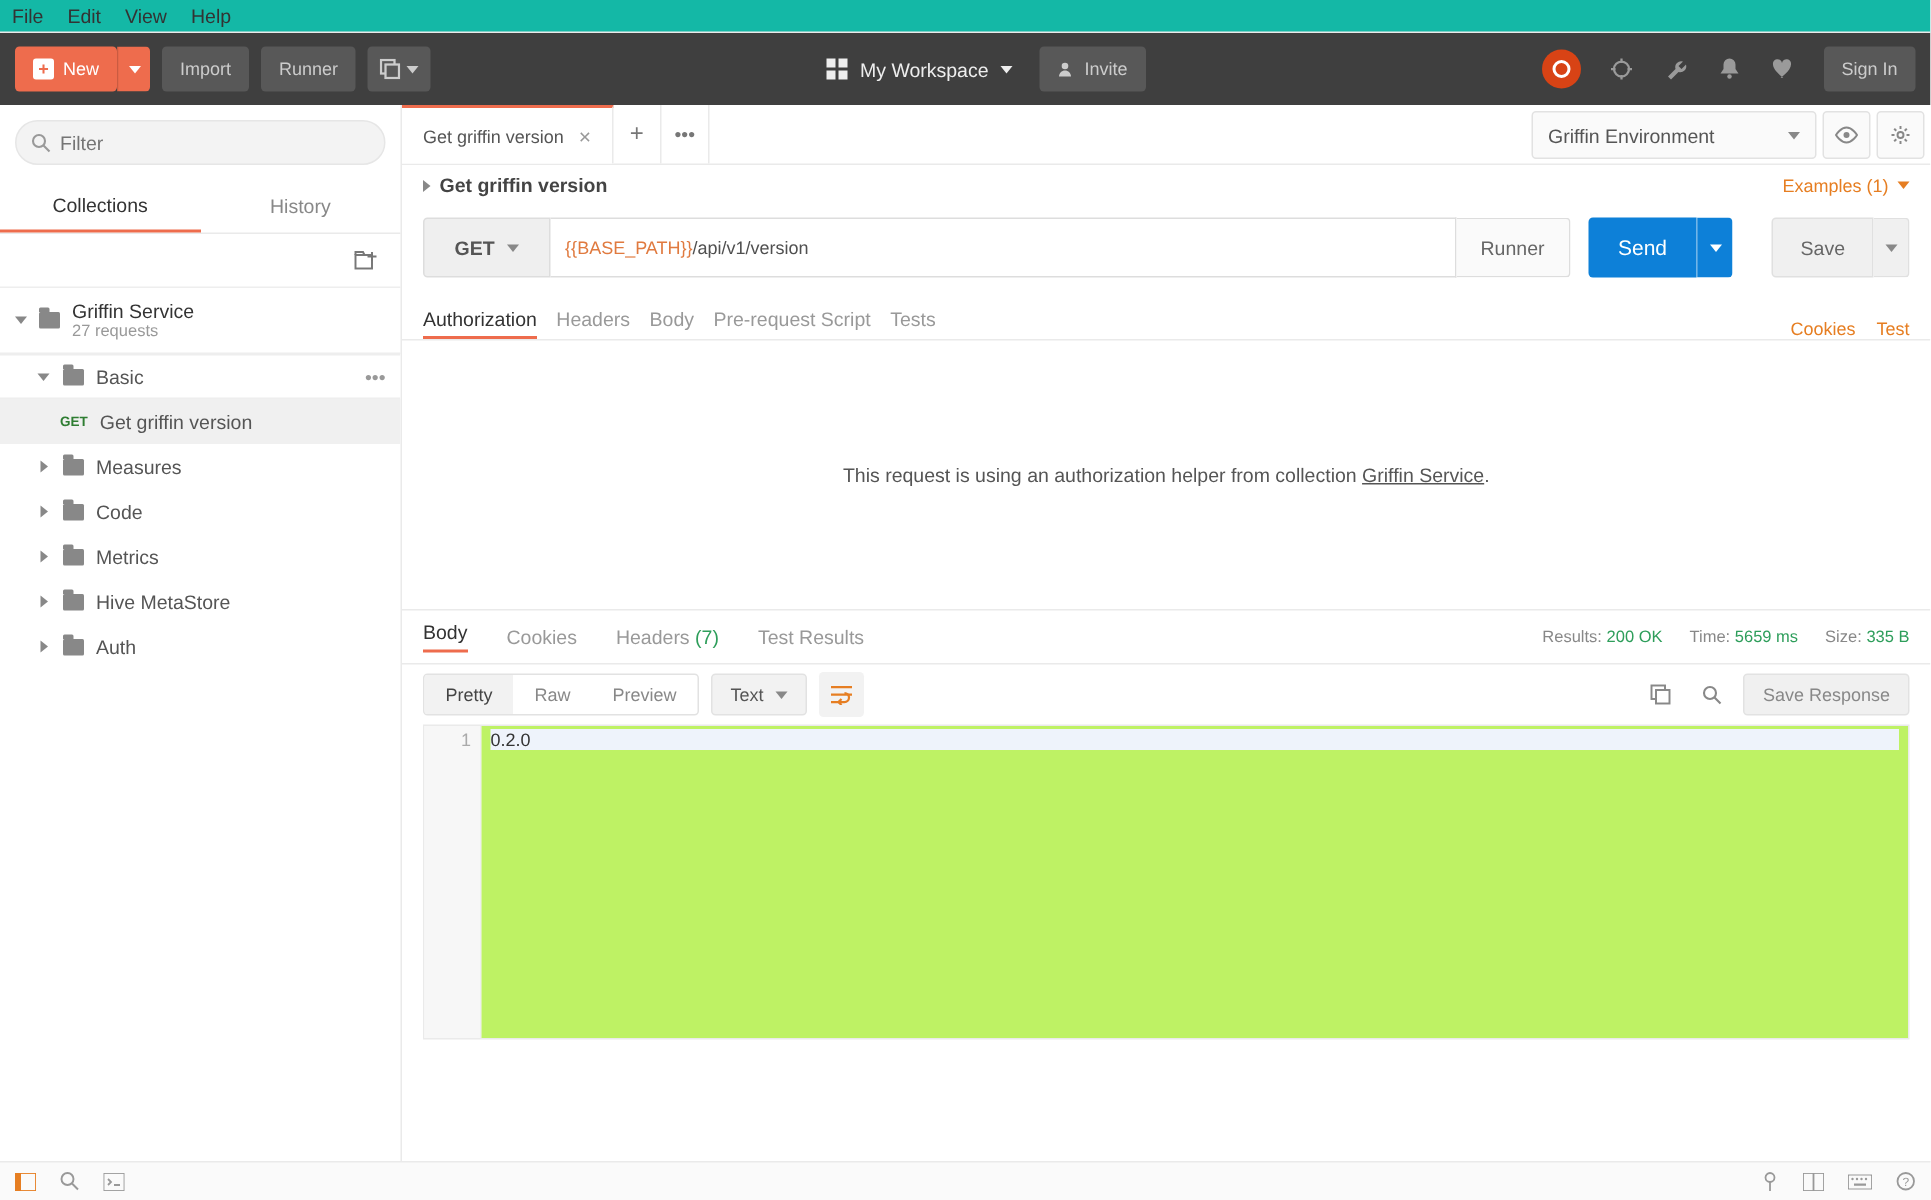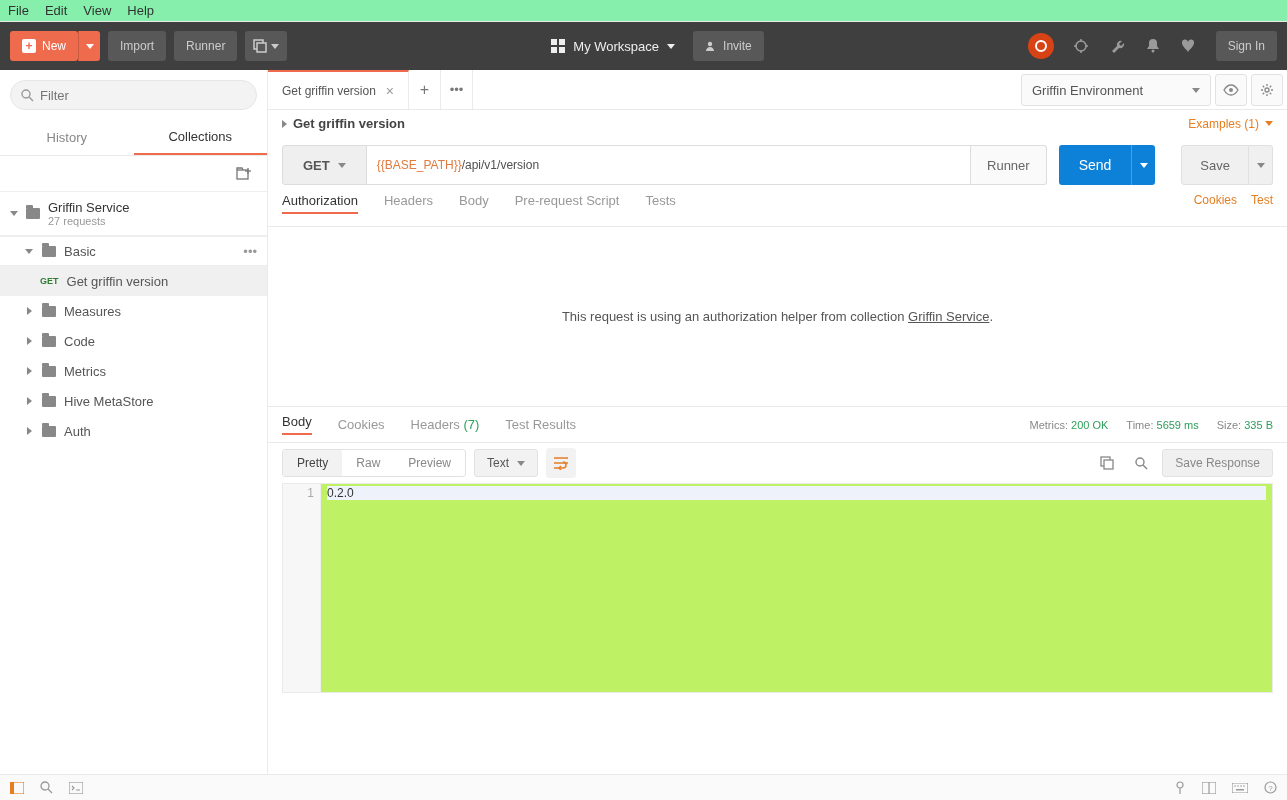--- a/index.html
+++ b/index.html
@@ -1,17 +1,17 @@
 <!DOCTYPE html>
 <html><head>
 <meta charset="utf-8">
 <style>
 * { margin:0; padding:0; box-sizing:border-box; font-family:-apple-system,BlinkMacSystemFont,"Segoe UI",Helvetica,Arial,sans-serif; }
 body { font-size:13px; color:#505050; background:#fff; width:1287px; height:800px; overflow:hidden; }
-.menubar { height:22px; display:flex; align-items:center; padding:0 8px; gap:16px; background:#86efac; border-bottom:1px solid #eaeaea; }
+.menubar { height:22px; display:flex; align-items:center; padding:0 8px; gap:16px; background:#14b8a6; border-bottom:1px solid #eaeaea; }
 .menubar span { font-size:13px; color:#333; cursor:default; }
 .toolbar { height:48px; background:#3f3f3f; display:flex; align-items:center; padding:0 10px; gap:8px; }
 .btn { display:inline-flex; align-items:center; justify-content:center; height:30px; padding:0 12px; border-radius:3px; font-size:12px; cursor:pointer; border:none; }
 .btn-orange { background:#ee6c4d; color:#fff; }
 .btn-orange-caret { background:#ee6c4d; color:#fff; width:22px; padding:0; border-left:1px solid rgba(0,0,0,.15); margin-left:-8px; border-radius:0 3px 3px 0;}
 .btn-grey { background:#585858; color:#ccc; }
 .toolbar .spacer { flex:1; }
 .workspace { display:flex; align-items:center; gap:8px; color:#eee; font-size:13px; }
 .grid-icon{width:14px;height:14px;display:grid;grid-template-columns:1fr 1fr;grid-template-rows:1fr 1fr;gap:2px;}
 .grid-icon i{background:#eee;}
@@ -64,21 +64,21 @@
 .urlbar{display:flex;align-items:stretch;padding:8px 14px;gap:0;}
 .method-select{display:flex;align-items:center;gap:8px;background:#efefef;border:1px solid #ddd;padding:0 20px;font-weight:600;color:#555;height:40px;border-radius:3px 0 0 3px;}
 .url-input{flex:1;border:1px solid #ddd;border-left:none;height:40px;display:flex;align-items:center;padding:0 10px;font-family:Menlo,Consolas,monospace;font-size:12px;}
 .url-input .var{color:#e07a3f;}
 .url-input .path{color:#505050;}
 .params-btn{border:1px solid #ddd;border-left:none;height:40px;padding:0 16px;background:#fafafa;display:flex;align-items:center;color:#666;border-radius:0 3px 3px 0;}
 .send-btn{background:#0d80d8;color:#fff;border:none;height:40px;padding:0 20px;margin-left:12px;border-radius:3px 0 0 3px;font-size:14px;cursor:pointer;display:flex;align-items:center;}
 .send-caret{background:#0d80d8;color:#fff;width:24px;height:40px;display:flex;align-items:center;justify-content:center;border-left:1px solid rgba(255,255,255,.25);border-radius:0 3px 3px 0;cursor:pointer;}
 .save-btn{background:#f0f0f0;color:#666;height:40px;padding:0 18px;margin-left:26px;border:1px solid #e0e0e0;border-radius:3px 0 0 3px;display:flex;align-items:center;cursor:pointer;}
 .save-caret{background:#f0f0f0;color:#888;width:24px;height:40px;display:flex;align-items:center;justify-content:center;border:1px solid #e0e0e0;border-left:none;border-radius:0 3px 3px 0;cursor:pointer;}
-.reqtabs{display:flex;align-items:flex-start;border-bottom:1px solid #eaeaea;height:34px;padding:0 14px;gap:26px;}
+.reqtabs{display:flex;align-items:flex-end;border-bottom:1px solid #eaeaea;height:34px;padding:0 14px;gap:13px;}
 .reqtab{font-size:13px;color:#999;cursor:pointer;padding-bottom:6px;}
 .reqtab.active{color:#333;border-bottom:2px solid #ee6c4d;padding-bottom:4px;}
 .reqtabs .right-links{margin-left:auto;display:flex;gap:14px;}
 .reqtabs .right-links span{color:#e67e22;font-size:12px;cursor:pointer;}
 .auth-pane{display:flex;border-bottom:1px solid #eaeaea;padding:18px 14px;gap:20px;min-height:180px;}
 .auth-left{width:250px;border-right:1px solid #eaeaea;padding-right:14px;}
 .auth-left .lbl{font-size:11px;color:#888;letter-spacing:.3px;}
 .type-select{margin-top:8px;display:flex;align-items:center;justify-content:space-between;background:#efefef;border:1px solid #e2e2e2;height:30px;padding:0 10px;font-size:12px;color:#555;border-radius:3px;cursor:pointer;}
 .auth-note{margin-top:14px;font-size:12px;color:#777;line-height:1.5;}
 .auth-note a{color:#e67e22;text-decoration:none;}
@@ -190,22 +190,22 @@
     <div class="sidebar-search">
       <div class="search-box">
         <svg width="13" height="13" viewBox="0 0 13 13">
             <circle cx="5" cy="5" r="4" fill="none" stroke="#999" stroke-width="1.4"></circle>
             <line x1="8" y1="8" x2="12" y2="12" stroke="#999" stroke-width="1.4"></line>
           </svg>
         <input placeholder="Filter" style="">
       </div>
     </div>
     <div class="sidetabs">
+      <div class="sidetab active">Collections</div>
       <div class="sidetab">History</div>
-      <div class="sidetab active">Collections</div>
     </div>
     <div class="newcoll-row">
       <span>
         <svg width="18" height="18" viewBox="0 0 18 18">
             <rect x="2" y="5" width="11" height="9" fill="none" stroke="#777" stroke-width="1.3"></rect>
             <path d="M2 5V3h5l1 2" fill="none" stroke="#777" stroke-width="1.3"></path>
             <line x1="13" y1="3" x2="13" y2="9" stroke="#777" stroke-width="1.3"></line>
             <line x1="10" y1="6" x2="16" y2="6" stroke="#777" stroke-width="1.3"></line>
           </svg>
       </span>
@@ -349,21 +349,21 @@
 
     <div class="resp-tabs">
       <span class="resp-tab active">Body</span>
       <span class="resp-tab">Cookies</span>
       <span class="resp-tab">
         <span>Headers</span>
         <span class="count">(7)</span>
       </span>
       <span class="resp-tab">Test Results</span>
       <div class="resp-meta">
-        <span><span>Metrics:</span> <b>200 OK</b></span>
+        <span><span>Results:</span> <b>200 OK</b></span>
         <span><span>Time:</span> <b>5659 ms</b></span>
         <span><span>Size:</span> <b>335 B</b></span>
       </div>
     </div>
 
     <div class="resp-toolbar">
       <div class="seg">
         <span class="active">Pretty</span>
         <span>Raw</span>
         <span>Preview</span>

